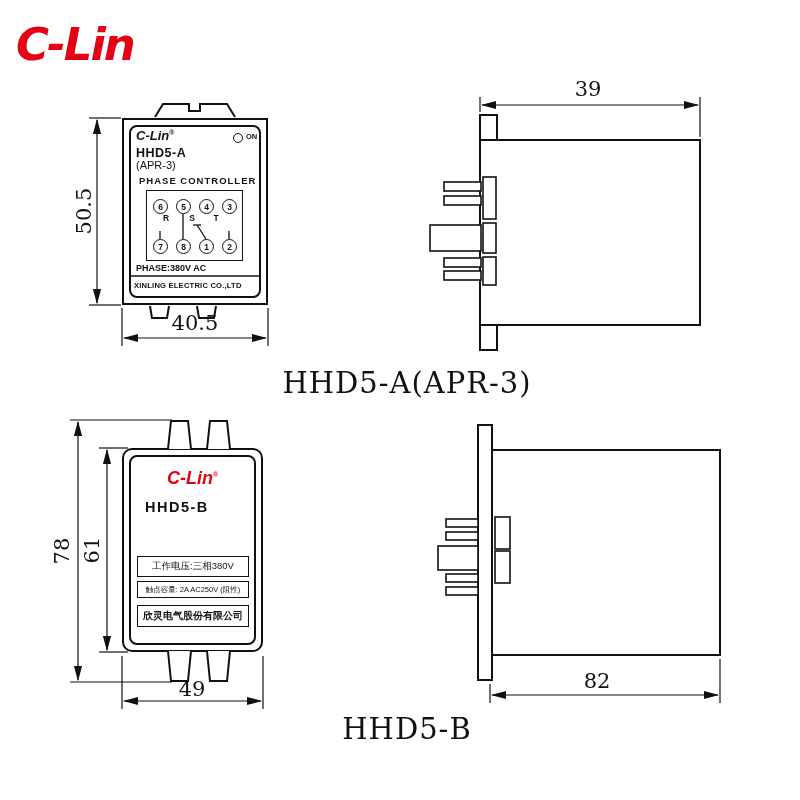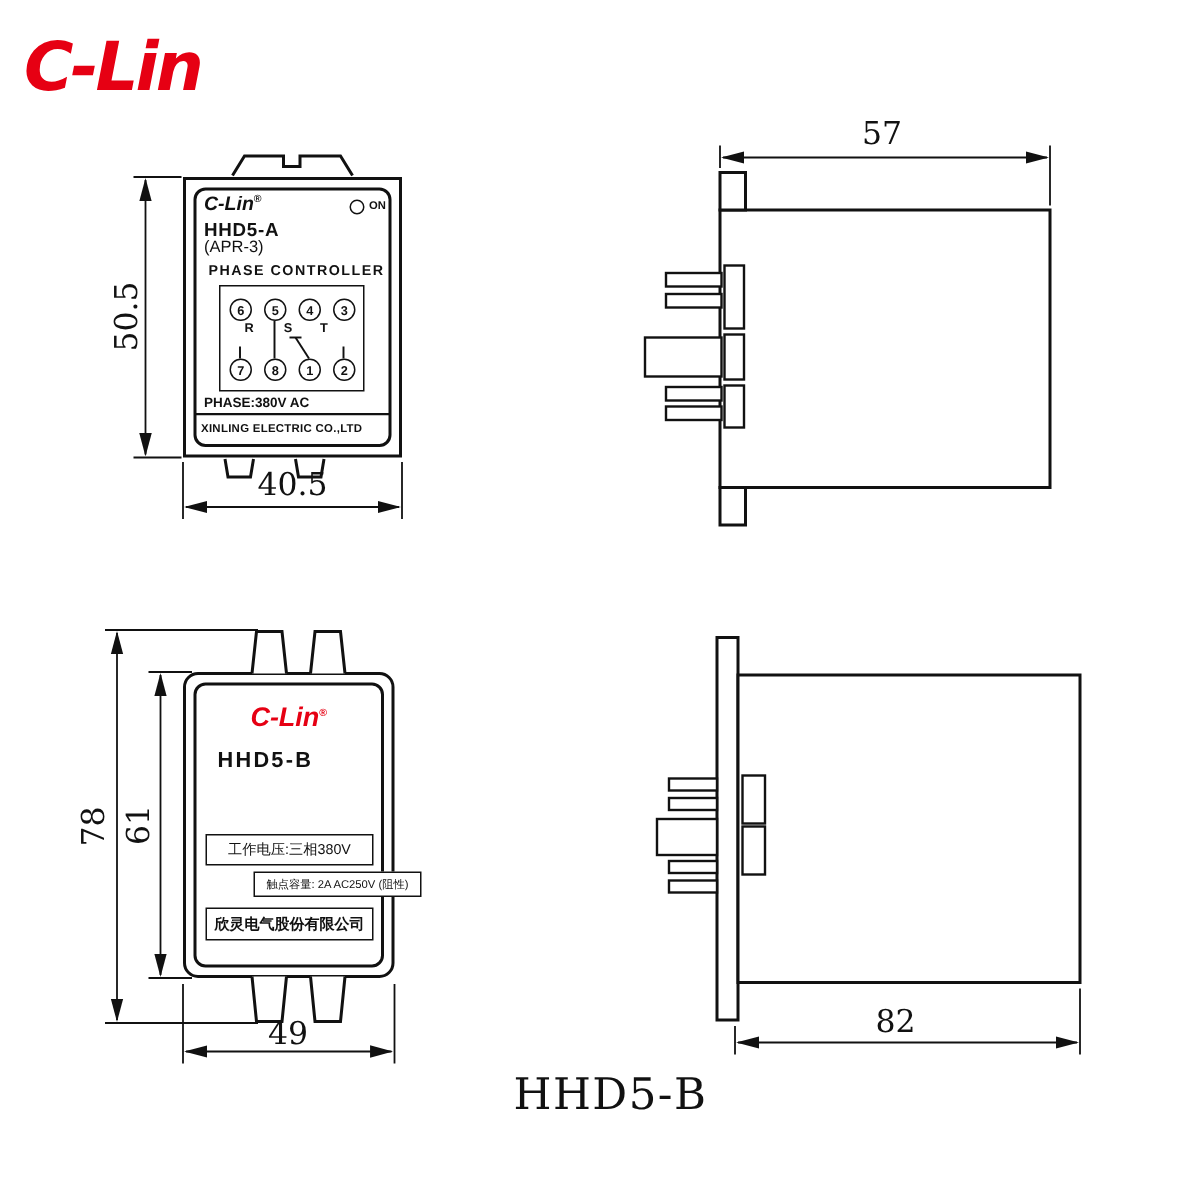--- a/index.html
+++ b/index.html
@@ -149,26 +149,27 @@
   <div class="pin-circle" style="left:222px;top:239px;">2</div>
 
   <div class="txt" style="left:136px;top:263px;font-size:9px;font-weight:bold;">PHASE:380V AC</div>
   <div class="txt" style="left:134px;top:281px;font-size:7.6px;font-weight:bold;letter-spacing:0.2px;text-align:center;">XINLING ELECTRIC CO.,LTD</div>
 
   <div class="txt" style="left:129px;top:468px;width:127px;text-align:center;font-size:18px;font-weight:bold;font-style:italic;color:#e60013;">
     <span>C-Lin</span><span class="reg">®</span>
   </div>
   <div class="txt" style="left:145px;top:499px;font-size:14.5px;font-weight:bold;letter-spacing:1.5px;">HHD5-B</div>
   <div class="specbox" style="left:137px;top:556px;width:112px;height:21px;font-size:9.5px;">工作电压:三相380V</div>
-  <div class="specbox" style="left:137px;top:581px;width:112px;height:17px;font-size:7.5px;margin-left:32px;">触点容量: 2A AC250V (阻性)</div>
+  <div class="specbox" style="left:137px;top:581px;width:112px;height:17px;font-size:7.5px;">触点容量: 2A AC250V (阻性)</div>
   <div class="specbox" style="left:137px;top:605px;width:112px;height:22px;font-size:10px;font-weight:bold;">欣灵电气股份有限公司</div>
 
   <div class="dim rot" style="left:56px;top:198px;width:56px;height:26px;line-height:26px;">50.5</div>
   <div class="dim" style="left:170px;top:311px;width:50px;">40.5</div>
-  <div class="dim" style="left:568px;top:77px;width:40px;">57</div>
+  <div class="dim" style="left:568px;top:77px;width:40px;">39</div>
   <div class="dim rot" style="left:38px;top:537px;width:48px;height:28px;line-height:28px;">78</div>
   <div class="dim rot" style="left:68px;top:536px;width:48px;height:28px;line-height:28px;">61</div>
   <div class="dim" style="left:167px;top:677px;width:50px;text-align:center;">49</div>
   <div class="dim" style="left:577px;top:669px;width:40px;">82</div>
 
+  <div class="caption" style="left:207px;top:366px;width:400px;">HHD5-A(APR-3)</div>
   <div class="caption" style="left:307px;top:712px;width:200px;">HHD5-B</div>
 
 </div>
 
 </body></html>

